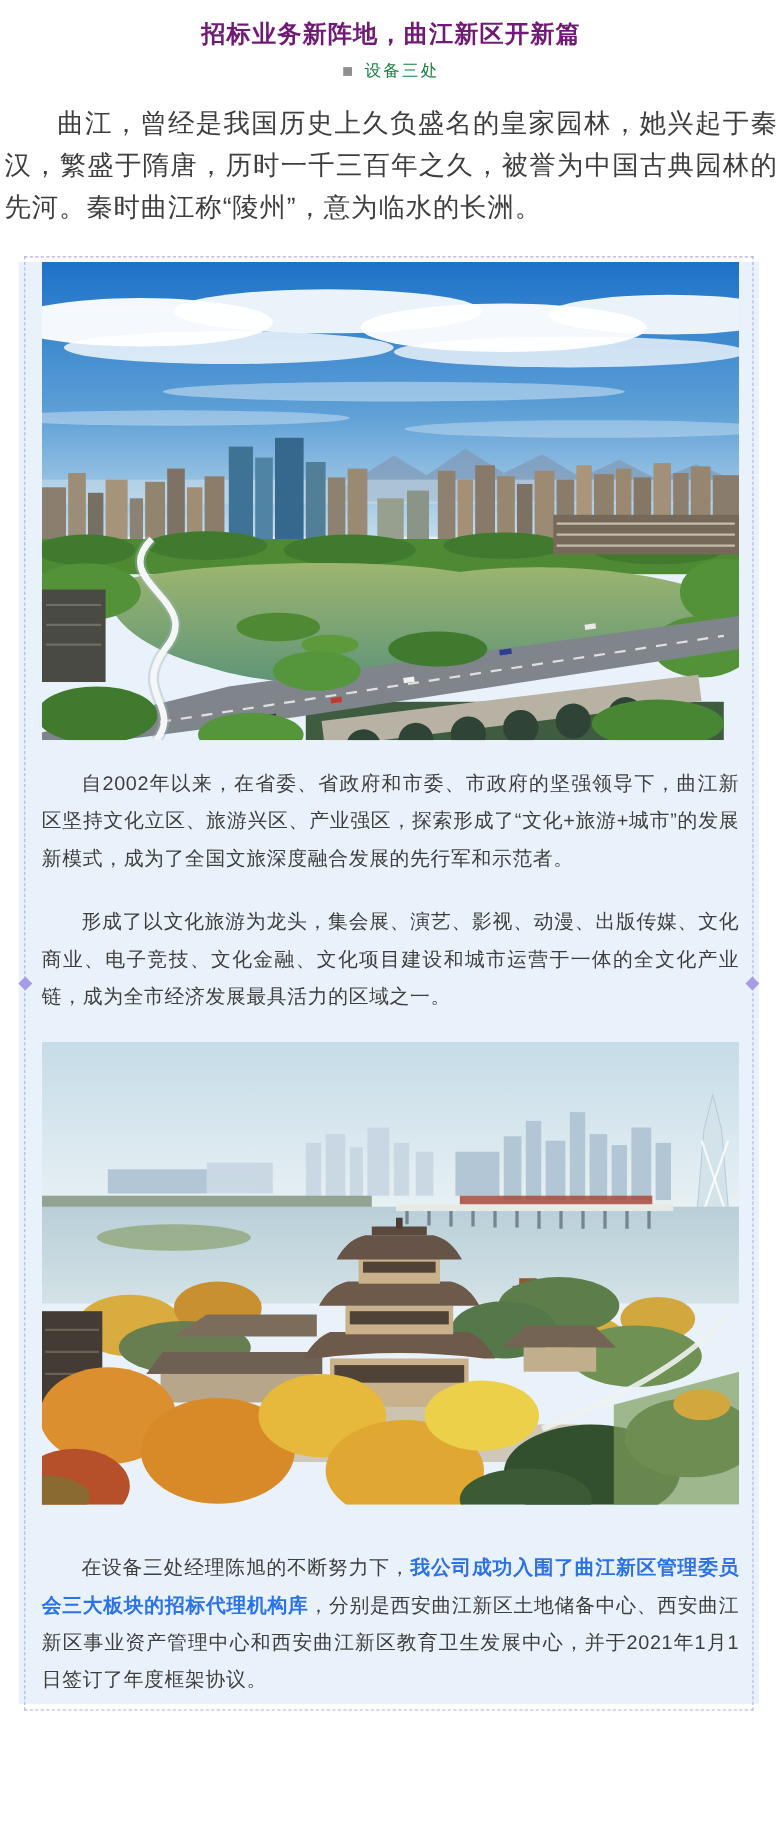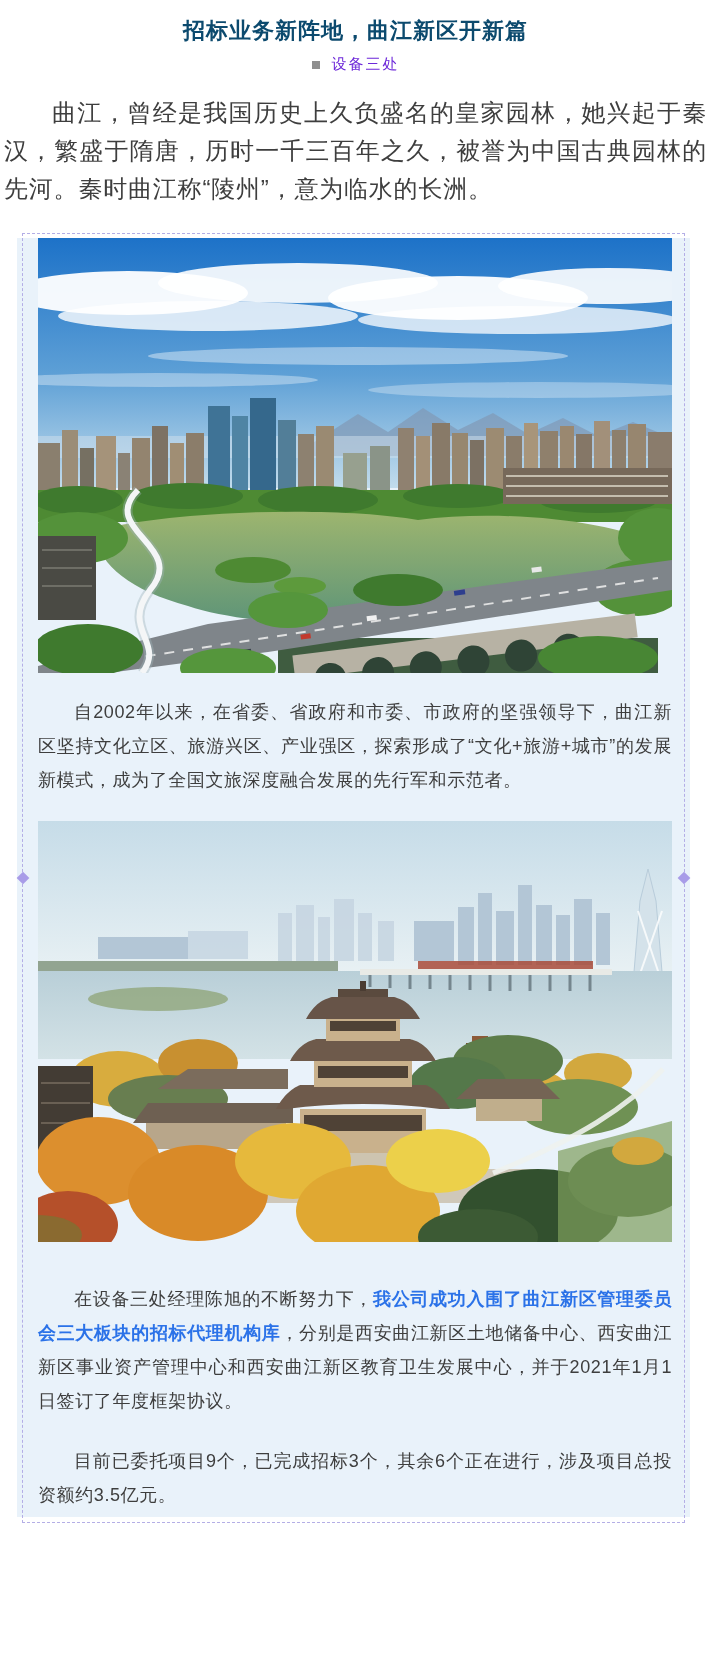--- a/index.html
+++ b/index.html
@@ -15,30 +15,30 @@
     color: #3e3e3e;
   }
   .article-title {
     margin: 0;
     padding-top: 16px;
     font-size: 22px;
     line-height: 30px;
     font-weight: 700;
     text-align: center;
     letter-spacing: 1px;
-    color: #0c4a6e;
+    color: #701a75;
   }
   .byline {
     margin-top: 9px;
     display: flex;
     align-items: center;
     justify-content: center;
     font-size: 15px;
     letter-spacing: 2px;
-    color: #6d28d9;
+    color: #15803d;
   }
   .byline-bullet {
     display: inline-block;
     width: 8px;
     height: 8px;
     background: #8f8f8f;
     margin-right: 12px;
   }
   .intro {
     margin: 20px 4px 0 4px;
@@ -241,20 +241,21 @@
           <ellipse cx="190" cy="430" rx="48" ry="20" fill="#55963c"></ellipse>
           <ellipse cx="250" cy="372" rx="40" ry="18" fill="#55963c"></ellipse>
           <ellipse cx="360" cy="352" rx="45" ry="16"></ellipse>
           <ellipse cx="560" cy="420" rx="60" ry="22" fill="#488634"></ellipse>
         </g>
       </svg>
     </figure>
 
     <p class="fb-p1">自2002年以来，在省委、省政府和市委、市政府的坚强领导下，曲江新区坚持文化立区、旅游兴区、产业强区，探索形成了“文化+旅游+城市”的发展新模式，成为了全国文旅深度融合发展的先行军和示范者。</p>
 
+    <p class="fb-p2">形成了以文化旅游为龙头，集会展、演艺、影视、动漫、出版传媒、文化商业、电子竞技、文化金融、文化项目建设和城市运营于一体的全文化产业链，成为全市经济发展最具活力的区域之一。</p>
 
     <figure class="photo photo-2">
       <svg viewBox="0 0 634 421" aria-hidden="true">
         <defs>
           <linearGradient id="sky2" x1="0" y1="0" x2="0" y2="1">
             <stop offset="0" stop-color="#c6dce8"></stop>
             <stop offset="1" stop-color="#ecf3f5"></stop>
           </linearGradient>
           <linearGradient id="lake2" x1="0" y1="0" x2="0" y2="1">
             <stop offset="0" stop-color="#b9cfd8"></stop>
@@ -363,16 +364,15 @@
         <polygon points="520,330 634,300 634,421 520,421" fill="#7e9e5c" opacity="0.7"></polygon>
         <ellipse cx="600" cy="330" rx="26" ry="14" fill="#d2a83e"></ellipse>
         <ellipse cx="240," ,="" cy="414" rx="44" ry="20" fill="#8a6a30"></ellipse>
       </svg>
     </figure>
 
     <p class="fb-p3">
       <span>在设备三处经理陈旭的不断努力下，</span><strong class="highlight">我公司成功入围了曲江新区管理委员会三大板块的招标代理机构库</strong><span>，分别是西安曲江新区土地储备中心、西安曲江新区事业资产管理中心和西安曲江新区教育卫生发展中心，并于2021年1月1日签订了年度框架协议。</span>
     </p>
 
-    <p class="fb-p4">目前已委托项目9个，已完成招标3个，其余6个正在进行，涉及项目总投资额约3.5亿元。</p>
   </section>
 
 </main>
 
 </body></html>

